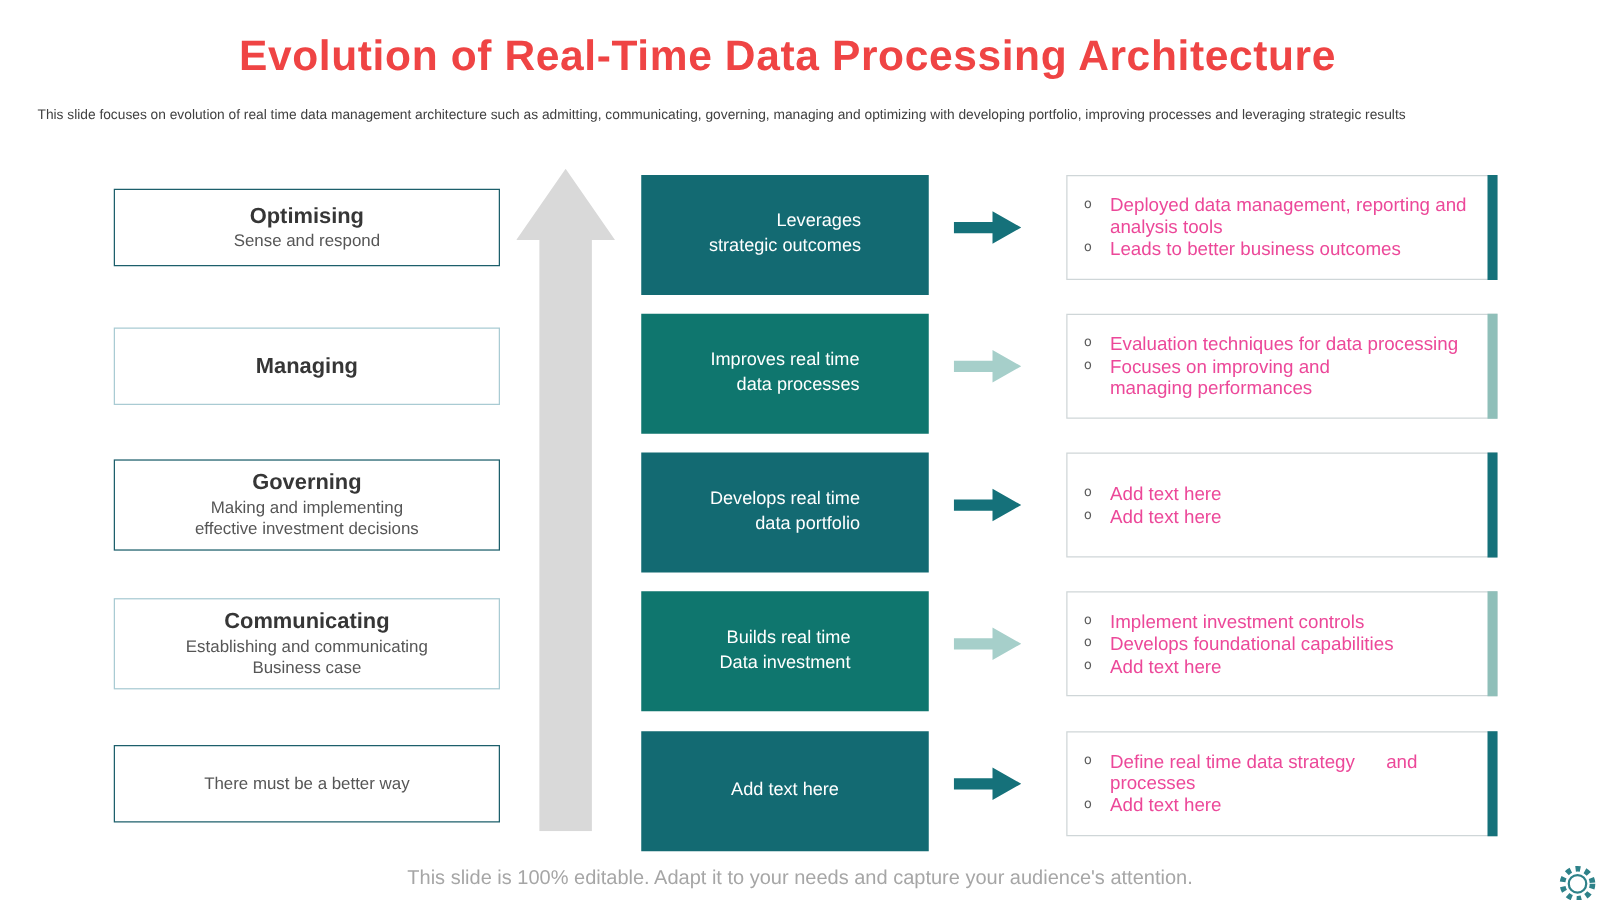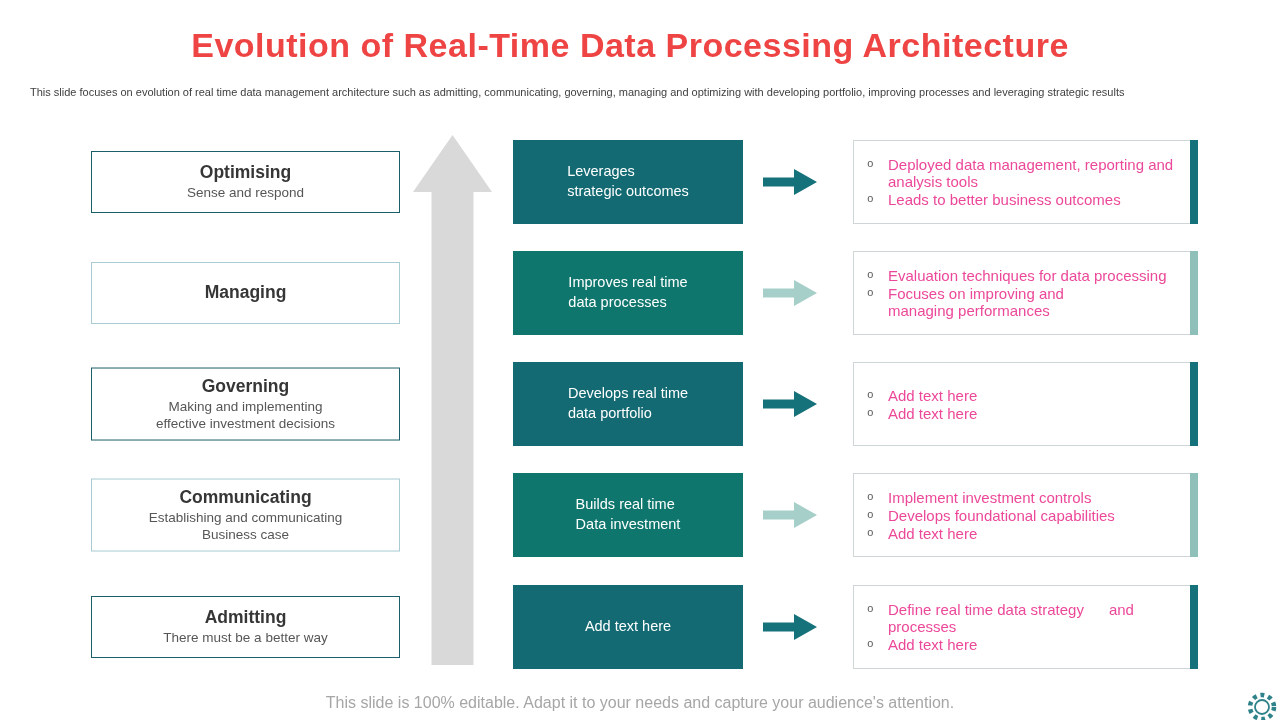--- a/index.html
+++ b/index.html
@@ -25,22 +25,22 @@
     display:flex; flex-direction:column; justify-content:center;
     text-align:center; padding:7px 8px;margin-left:10px;
   }
   .tone-dark  .left-box { border:1.5px solid #1c5f6b; }
   .tone-light .left-box { border:1.5px solid #a9cbd3; }
   .left-title { font-size:17.5px; font-weight:bold; color:#363636; line-height:1.25; }
   .left-desc  { font-size:13.5px; color:#565656; line-height:1.3; white-space:pre-line; }
 
   
   .mid-box {
-    position:absolute; left:513px; width:230px; top:0; height:84px;
-    display:flex; align-items:center; justify-content:center; text-align:left;
+    position:absolute; left:513px; width:230px; top:0; height:96px;
+    display:flex; align-items:center; justify-content:center; text-align:right;
   }
   .tone-dark  .mid-box { background:#136a72; }
   .tone-light .mid-box { background:#0f766e; }
   .mid-text { color:#ffffff; font-size:14.5px; line-height:1.35; white-space:pre-line; }
 
   
   .arrow { position:absolute; left:763px; top:50%; transform:translateY(-50%); width:54px; height:30px; }
   .tone-dark  .arrow { color:#15717a; }
   .tone-light .arrow { color:#a6cfca; }
 
@@ -203,21 +203,20 @@
           <span class="marker">o</span>
           <span class="btext">Add text here</span>
         </li>
       </ul>
       <div class="accent"></div>
     </div>
   </div>
 
   <div class="row tone-dark" style="top:585px">
     <div class="left-box">
-      <div class="left-title">Admitting</div>
       <div class="left-desc">There must be a better way</div>
     </div>
     <div class="mid-box">
       <div class="mid-text">Add text here</div>
     </div>
     <div class="arrow">
       <svg width="54" height="30" viewBox="0 0 54 30">
           <polygon points="0,10.5 31,10.5 31,2 54,15 31,28 31,19.5 0,19.5" fill="currentColor"></polygon>
         </svg>
     </div>

